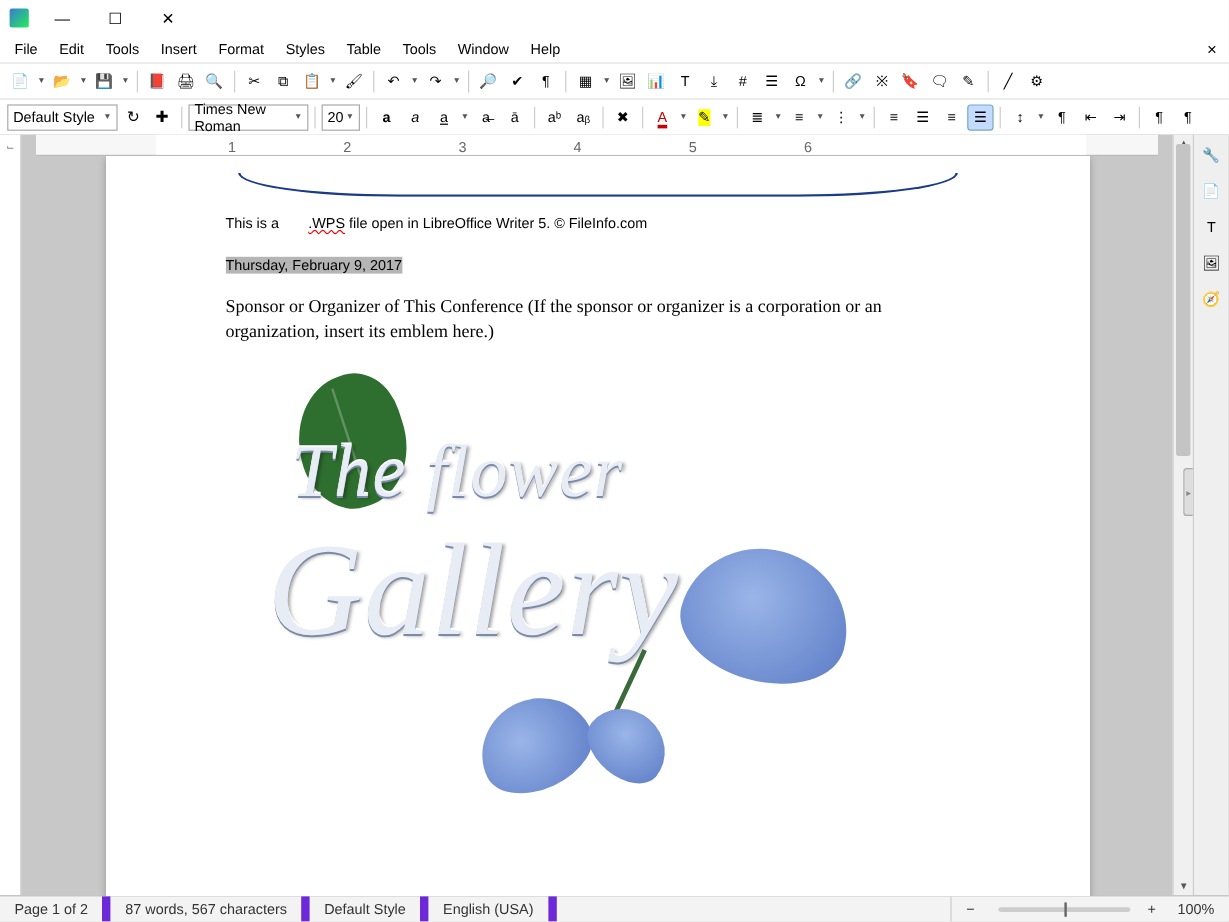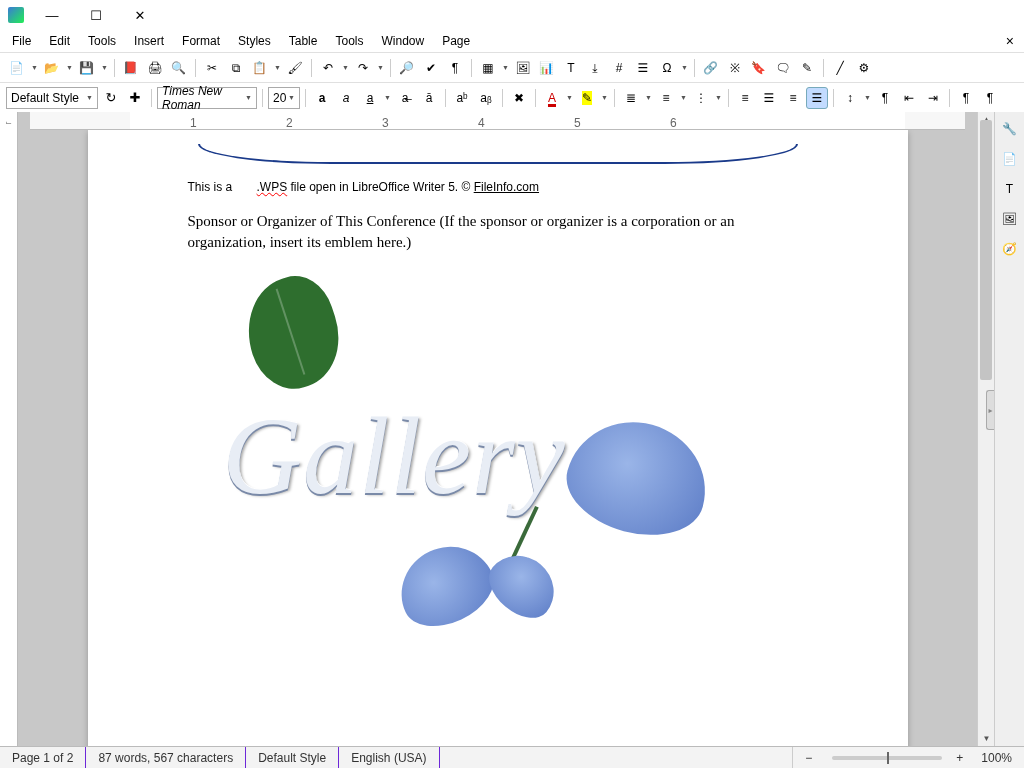--- a/index.html
+++ b/index.html
@@ -13,55 +13,55 @@
 .menubar .menuitem { padding: 2px 8px; cursor: default; }
 .menubar .closex { margin-left: auto; font-size: 14px; padding: 0 6px; }
 .toolbar { height: 30px; display: flex; align-items: center; padding: 2px 6px; gap: 2px; background: #fff; border-top: 1px solid #e0e0e0; flex-wrap:nowrap; overflow:hidden;}
 .tbtn { width: 22px; height: 22px; display: flex; align-items: center; justify-content: center; border: 1px solid transparent; border-radius: 3px; font-size: 13px; cursor: default; position:relative;}
 .tbtn.sel { background:#c2dbff; border-color:#7ab; }
 .tsep { width: 1px; height: 18px; background: #ccc; margin: 0 3px; }
 .tdrop { width:9px; font-size:7px; display:flex; align-items:center; justify-content:center; color:#555;}
 .fmtbar { height: 30px; display: flex; align-items: center; padding: 2px 6px; gap: 2px; background: #fff; border-top: 1px solid #e0e0e0; overflow:hidden;}
 .combo { height: 22px; border: 1px solid #aaa; display: flex; align-items: center; padding: 0 4px; background: #fff; font-size: 11px; }
 .combo.style { width: 92px; }
-.combo.font { width: 100px; font-style: italic; }
+.combo.font { width: 100px; }
 .combo.size { width: 32px; }
 .combo .cd { margin-left:auto; font-size:7px; color:#555;}
 .editarea { flex: 1; display: flex; background: #c8c8c8; overflow: hidden; }
 .vruler { width: 18px; background:#fff; border-right:1px solid #bbb; font-size:8px; padding-top:6px; text-align:center; color:#888;}
 .docwrap { flex: 1; display: flex; flex-direction: column; overflow: hidden; }
 .hruler { height: 18px; background: #f7f7f7; border-bottom: 1px solid #bbb; position: relative; margin: 0 12px; font-size:8px; color:#666;}
 .hruler .rulerin{ position:absolute; left:100px; right:60px; top:0; bottom:0; background:#fff;}
 .hruler .tick{position:absolute; top:4px;}
 .docscroll { flex: 1; overflow: auto; padding: 0 12px; }
 .page { width: 820px; min-height: 900px; background: #fff; margin: 0 auto; box-shadow: 0 2px 6px rgba(0,0,0,.25); padding: 14px 100px 30px; position: relative; }
 .page .curve { height: 20px; border: 2px solid #1a3a8a; border-top: none; border-radius: 0 0 200px 200px / 0 0 30px 30px; margin: 0 10px 12px; }
 .page p { font-family: "Times New Roman", serif; font-size: 15px; color: #000; line-height: 1.4; margin-bottom: 14px; }
 .page .selected { background: #b5b5b5; }
 .page .sqg { text-decoration: underline wavy red 1px; margin-left: 21px; }
-.page .link { text-decoration: underline; }
+.page .link { }
 .logo { margin-top: 40px; position: relative; height: 340px; }
 .leaf { position:absolute; left:60px; top:-15px; width:90px; height:110px; background:#2e6e2e; border-radius:60% 40% 55% 45%; transform:rotate(-18deg);}
 .leaf:after{content:"";position:absolute;left:42px;top:8px;width:2px;height:90px;background:rgba(255,255,255,.25);}
 .script { font-family: "Brush Script MT","Lucida Handwriting",cursive; color:#e8edf5; text-shadow: 0 2px 0 #7a8aa8, 0 -1px 0 #fff, 2px 2px 3px rgba(0,0,0,.35); position:absolute; letter-spacing:1px;}
 .s1{ left:55px; top:30px; font-size:62px; font-style:italic;}
 .s2{ left:35px; top:100px; font-size:110px; font-style:italic;font-family:Liberation Serif, serif;}
 .petal{position:absolute; background:radial-gradient(circle at 40% 40%, #9ab5e8, #5a7ac5); border-radius:50% 50% 50% 50% / 60% 60% 40% 40%;}
 .p1{left:380px; top:130px; width:140px; height:110px; transform:rotate(15deg);}
 .p2{left:210px; top:255px; width:95px; height:75px; transform:rotate(-25deg);}
 .p3{left:300px; top:265px; width:70px; height:55px; transform:rotate(40deg);}
 .stem{position:absolute; left:330px; top:210px; width:4px; height:80px; background:#3a6a3a; transform:rotate(25deg);}
 .vscroll { width: 17px; background: #f0f0f0; border-left: 1px solid #ccc; position:relative;}
 .vscroll .thumb { position:absolute; left:2px; top:8px; width:12px; height:260px; background:#c4c4c4; border-radius:2px;}
 .vscroll .arr { position:absolute; left:0; width:17px; height:15px; text-align:center; font-size:8px; color:#555; line-height:15px;}
 .sidebar { width: 30px; background: #efefef; border-left: 1px solid #ccc; display: flex; flex-direction: column; align-items: center; padding-top: 6px; gap: 8px; }
 .sidebtn { width: 22px; height: 22px; display:flex; align-items:center; justify-content:center; font-size:14px; border:1px solid transparent; border-radius:2px;}
 .sidehandle{ position:absolute; right:30px; top:390px; width:8px; height:40px; background:#ddd; border:1px solid #aaa; border-right:none; border-radius:3px 0 0 3px; font-size:8px; display:flex; align-items:center; justify-content:center; color:#888;}
 .statusbar { height: 22px; display: flex; align-items: center; background: #f3f3f3; border-top: 1px solid #bbb; font-size: 11px; color: #333; }
-.statusbar .cell { padding: 0 12px; border-right: 1px solid #6d28d9; height: 100%; display: flex; align-items: center; }
+.statusbar .cell { padding: 0 12px; border-right: 7px solid #6d28d9; height: 100%; display: flex; align-items: center; }
 .statusbar .spacer { flex: 1; border-right:1px solid #ccc; height:100%;}
 .zoomslider { width: 110px; height: 4px; background: #ccc; margin: 0 8px; position: relative; border-radius:2px;}
 .zoomslider .k { position:absolute; left:50%; top:-4px; width:2px; height:12px; background:#666;}
 .ico{display:inline-block;}
 </style>
 </head>
 <body>
 
 <div class="titlebar">
   <div class="appicon"></div>
@@ -75,21 +75,21 @@
 <div class="menubar">
   <span class="menuitem">File</span>
   <span class="menuitem">Edit</span>
   <span class="menuitem">Tools</span>
   <span class="menuitem">Insert</span>
   <span class="menuitem">Format</span>
   <span class="menuitem">Styles</span>
   <span class="menuitem">Table</span>
   <span class="menuitem">Tools</span>
   <span class="menuitem">Window</span>
-  <span class="menuitem">Page</span>
+  <span class="menuitem">Help</span>
   <span class="closex">×</span>
 </div>
 
 <div class="toolbar" id="tb1">
     <div class="tbtn">
       <span class="ico">📄</span>
     </div>
     <div class="tdrop">▼</div>
     <div class="tbtn">
       <span class="ico">📂</span>
@@ -309,23 +309,25 @@
           <span class="tick" style="left: 444px;">5</span>
           <span class="tick" style="left: 540px;">6</span>
         </div>
     </div>
     <div class="docscroll">
       <div class="page">
         <div class="curve"></div>
         <p>
           <span>This is a </span><span class="sqg">.WPS</span><span> file open in LibreOffice Writer 5.  © </span><span class="link">FileInfo.com</span>
         </p>
+        <p><span class="selected">Thursday, February 9, 2017</span></p>
         <p>Sponsor or Organizer of This Conference (If the sponsor or organizer is a corporation or an organization, insert its emblem here.)</p>
         <div class="logo">
           <div class="leaf"></div>
+          <div class="script s1">The flower</div>
           <div class="script s2">Gallery</div>
           <div class="stem"></div>
           <div class="petal p1"></div>
           <div class="petal p2"></div>
           <div class="petal p3"></div>
         </div>
       </div>
     </div>
   </div>
   <div class="vscroll">

